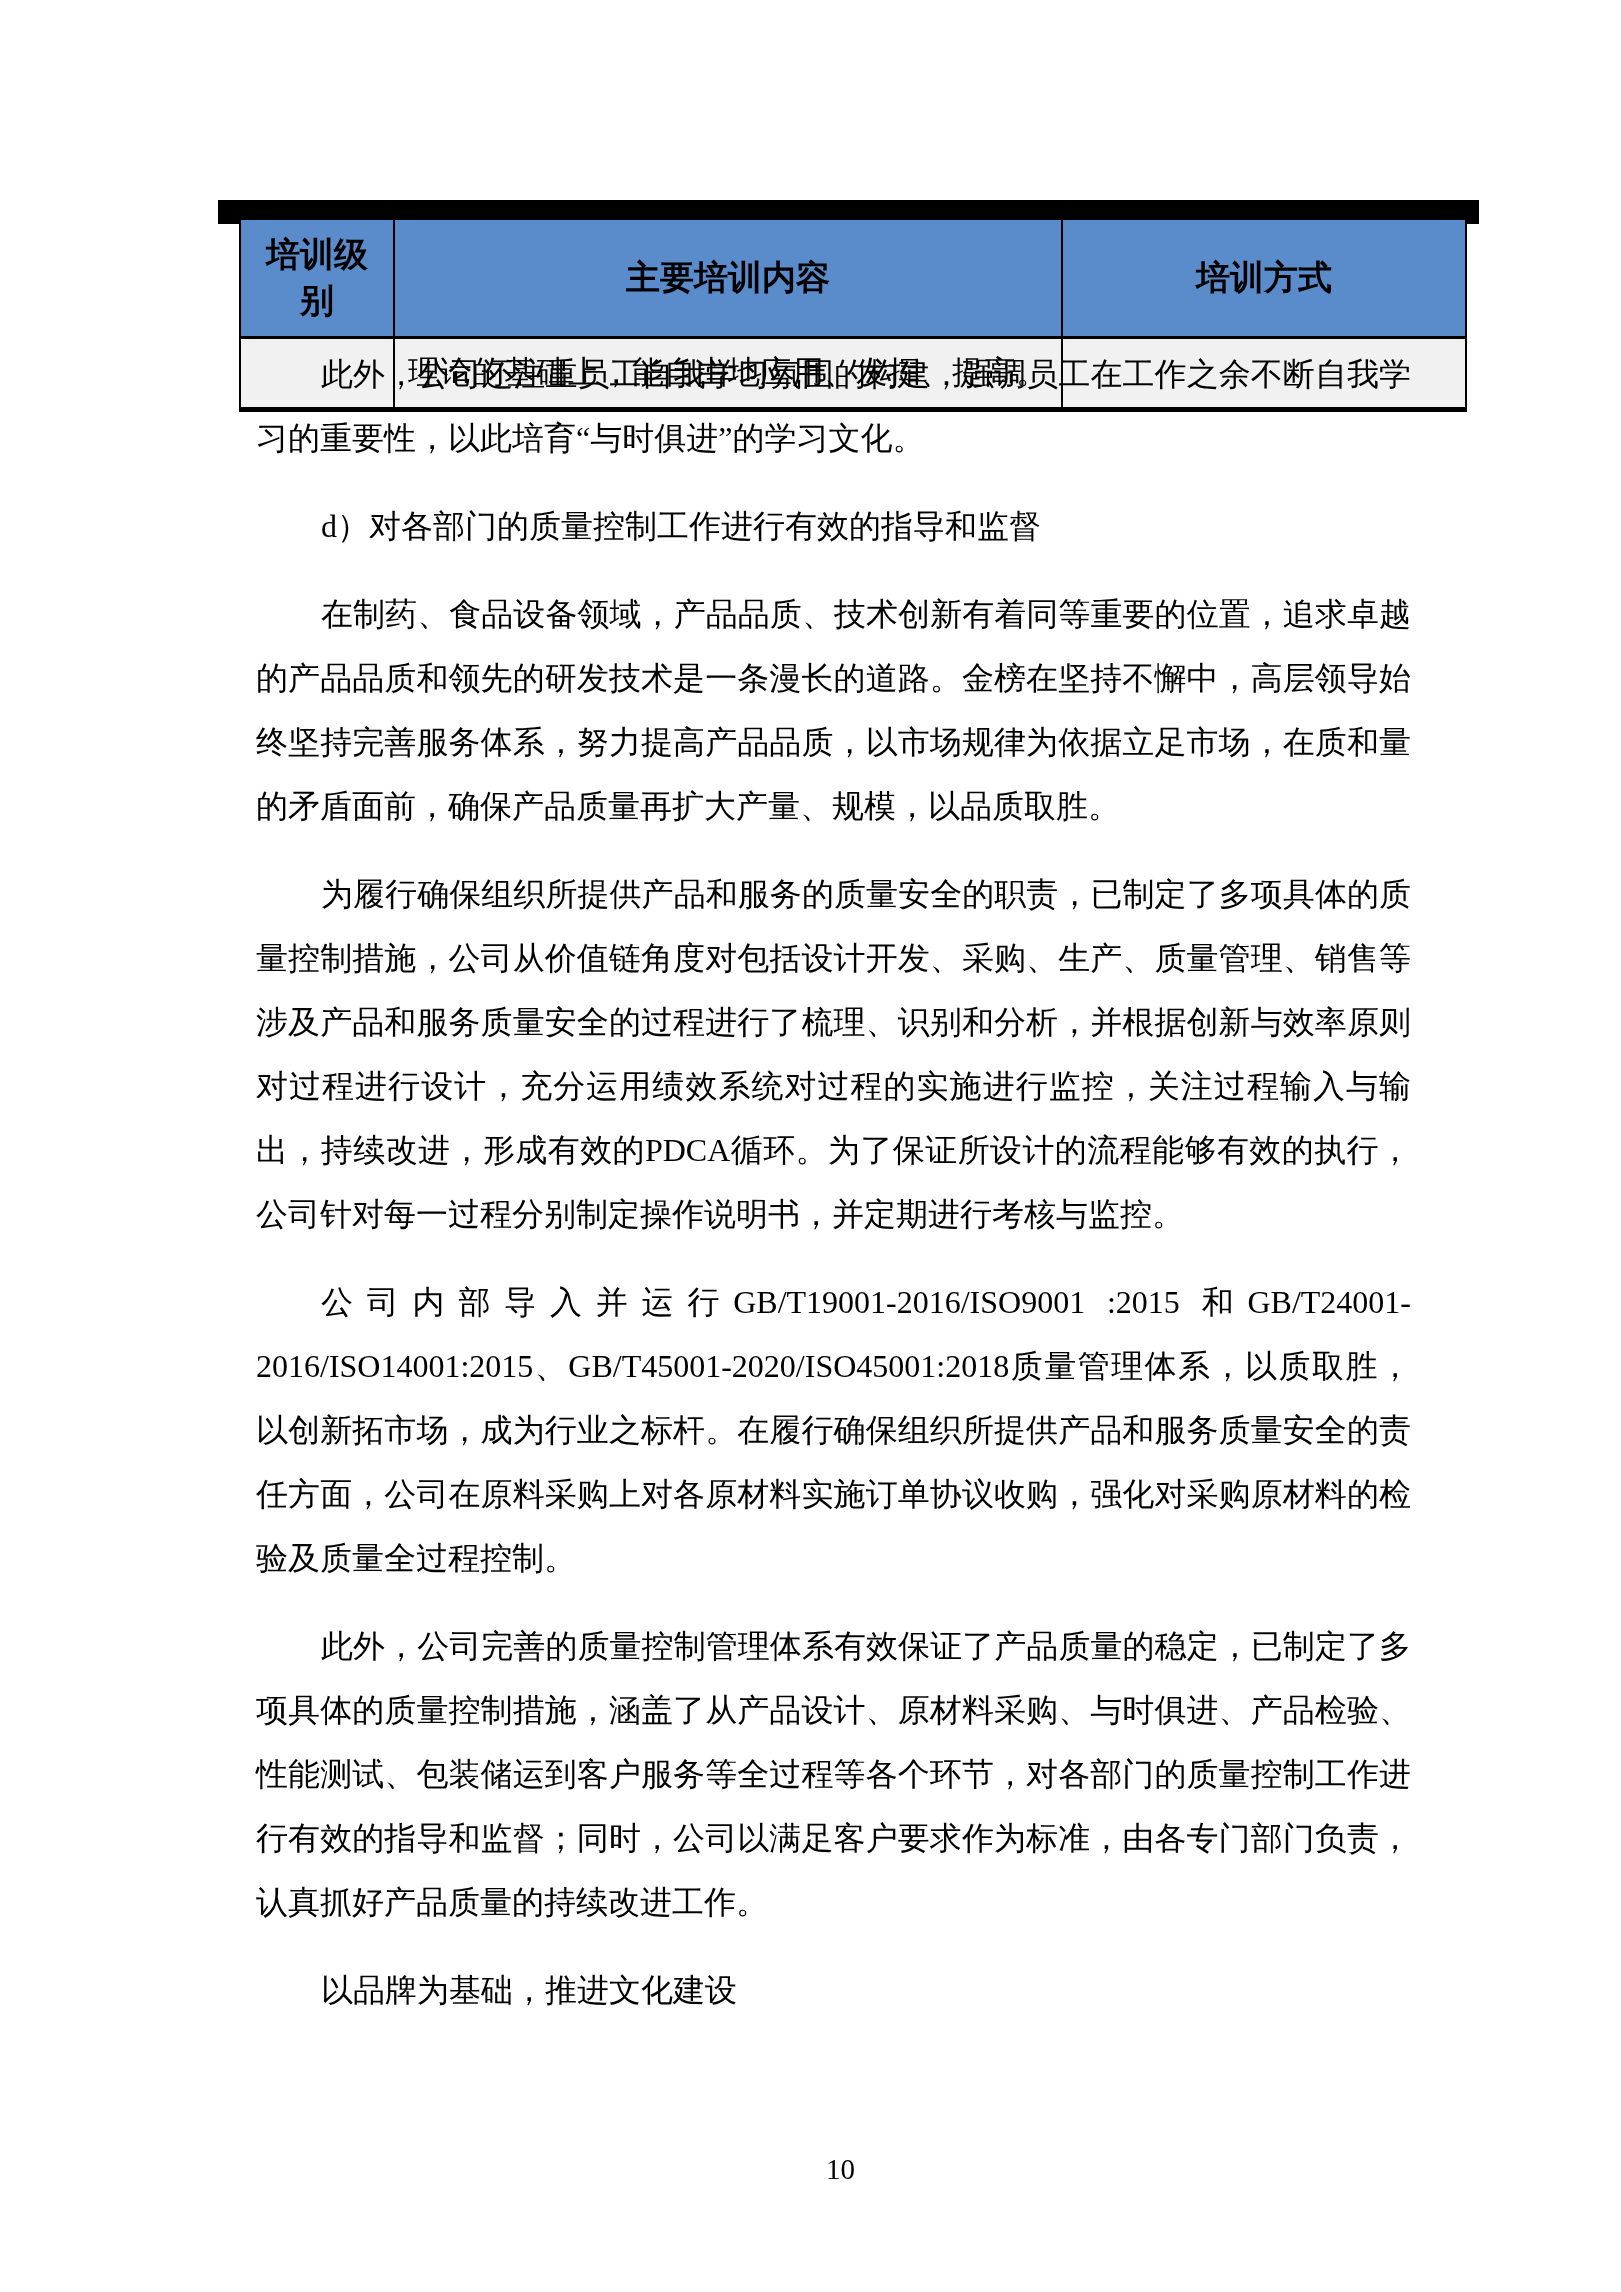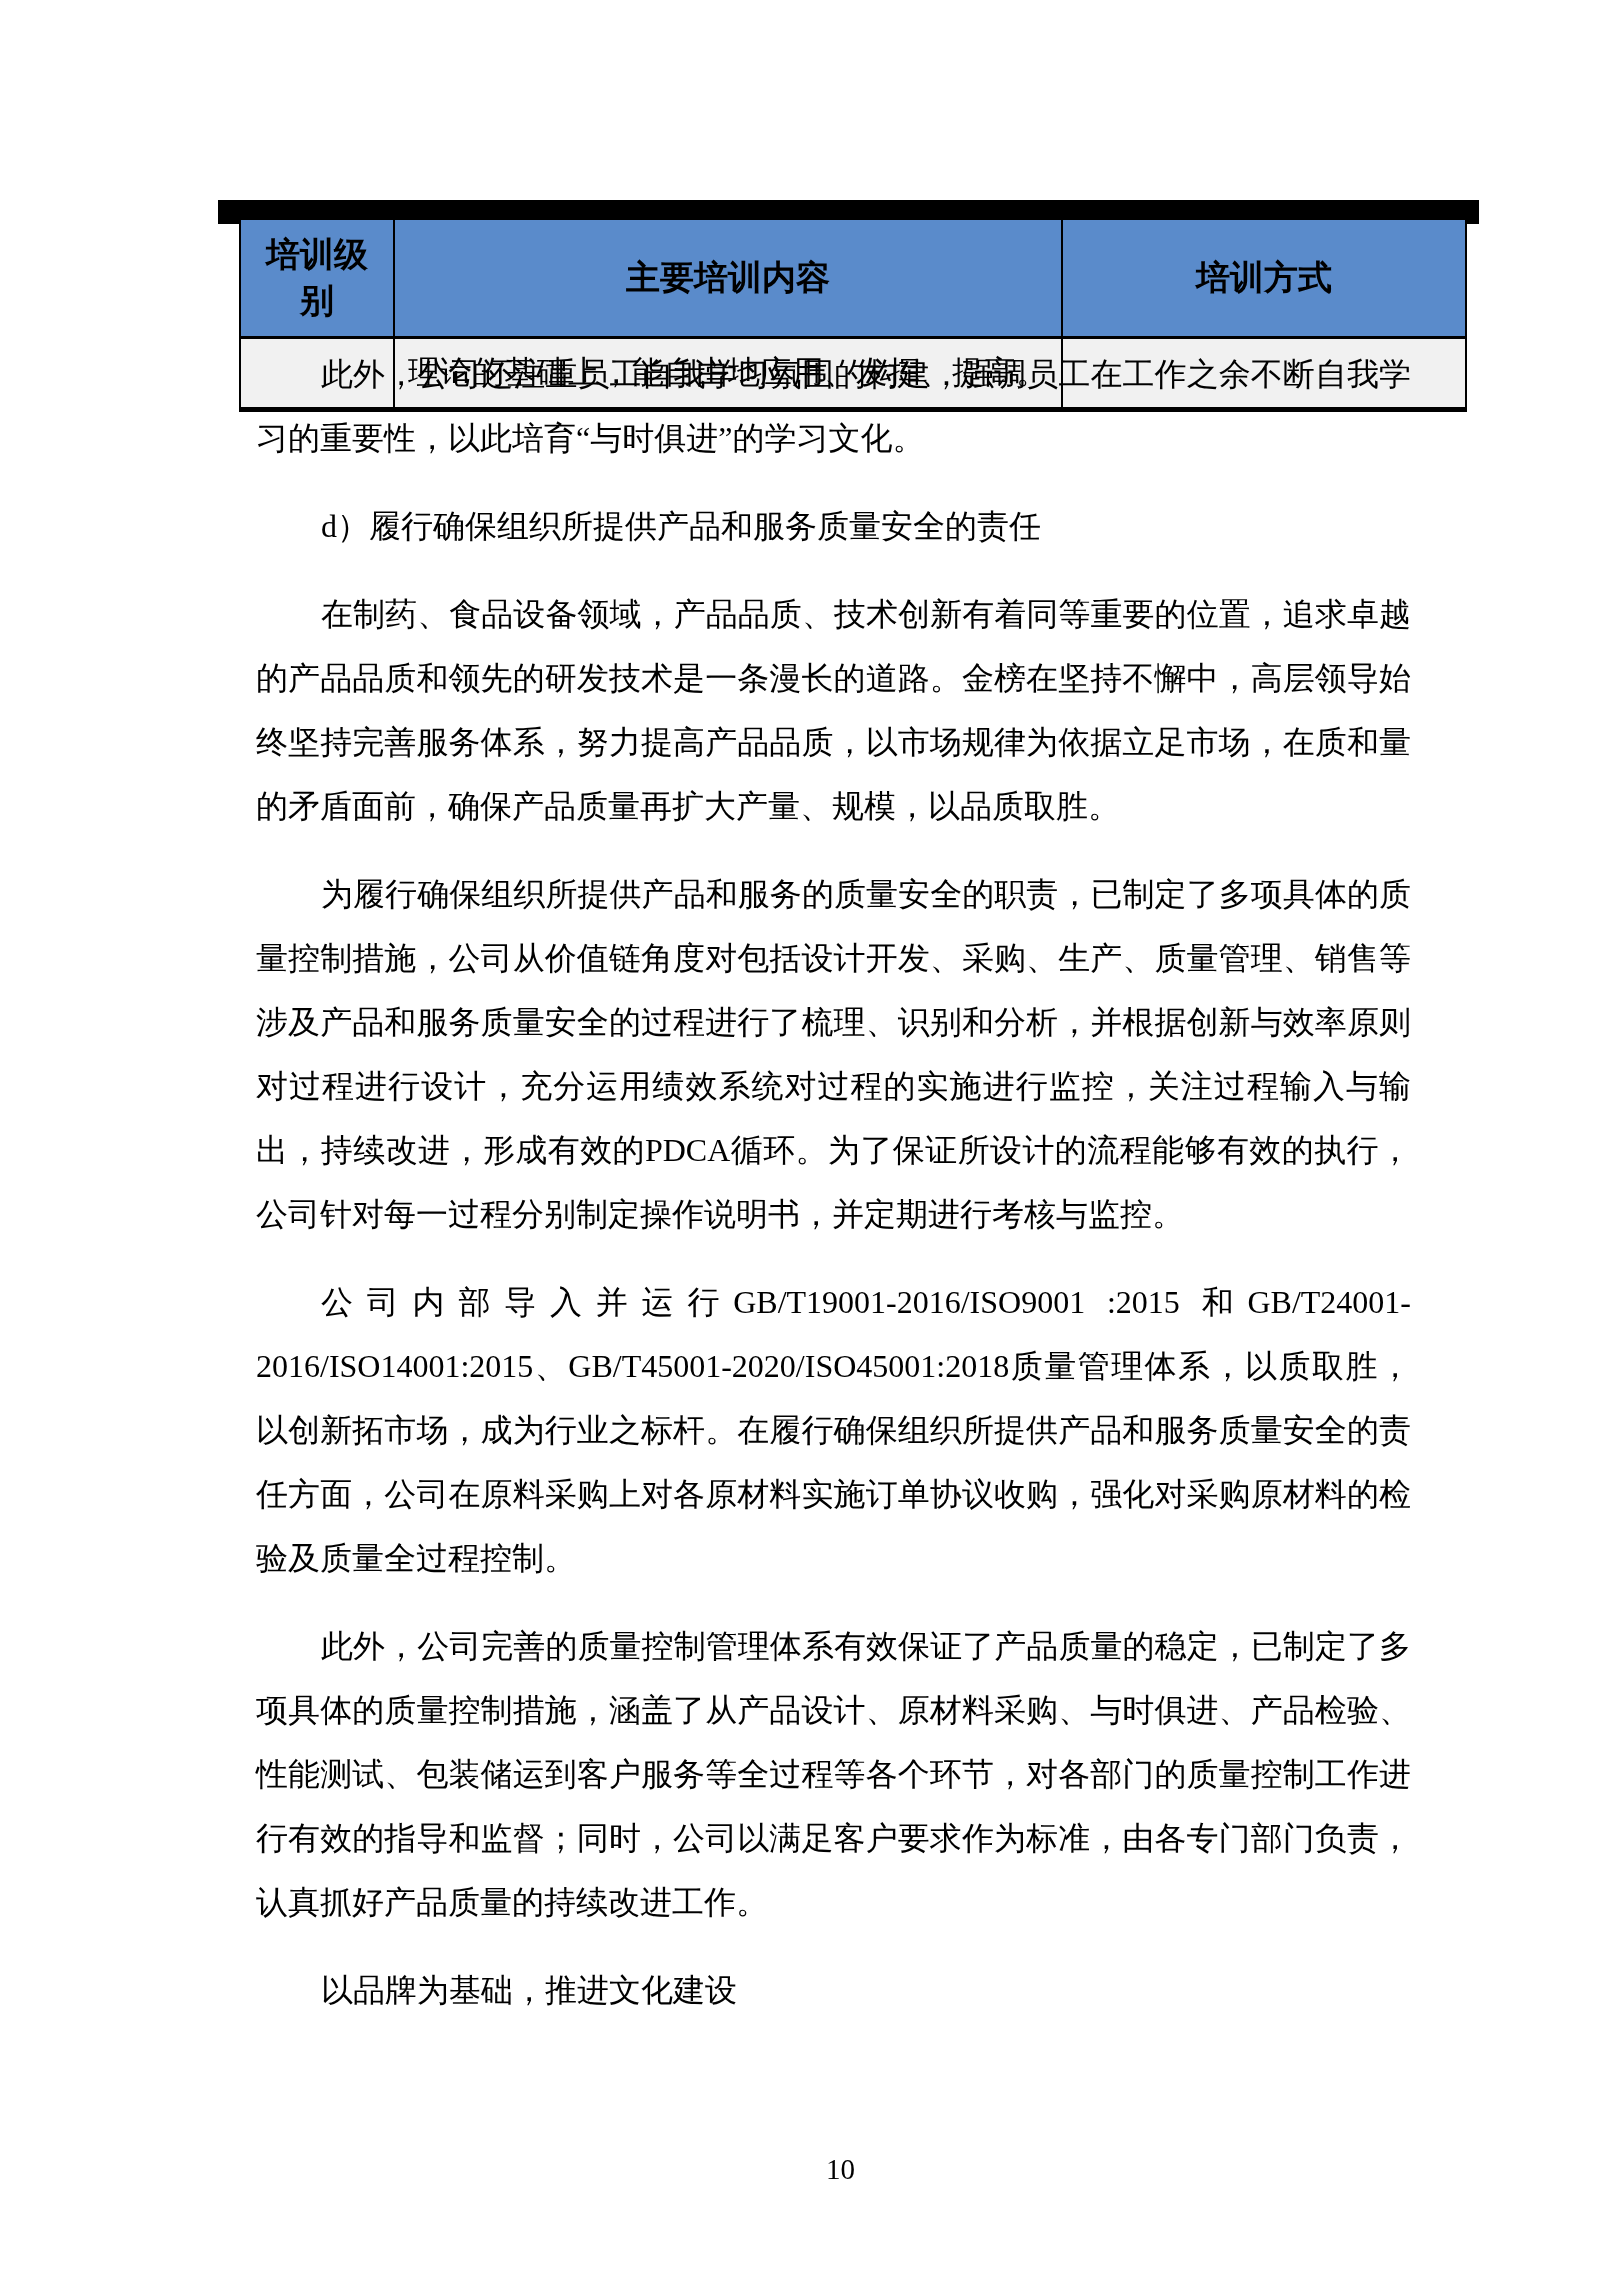--- a/index.html
+++ b/index.html
@@ -100,21 +100,21 @@
       <tr>
         <td></td>
         <td>理论的基础上，能自由地应用、发挥、提高。</td>
         <td></td>
       </tr>
     </tbody>
   </table>
 
   <div class="body-text">
     <p>此外，公司还注重员工自我学习氛围的构建，强调员工在工作之余不断自我学习的重要性，以此培育“与时俱进”的学习文化。</p>
-    <p>d）履行确保组织所提供产品和服务质量安全的责任</p>
+    <p>d）对各部门的质量控制工作进行有效的指导和监督</p>
     <p>在制药、食品设备领域，产品品质、技术创新有着同等重要的位置，追求卓越的产品品质和领先的研发技术是一条漫长的道路。金榜在坚持不懈中，高层领导始终坚持完善服务体系，努力提高产品品质，以市场规律为依据立足市场，在质和量的矛盾面前，确保产品质量再扩大产量、规模，以品质取胜。</p>
     <p>为履行确保组织所提供产品和服务的质量安全的职责，已制定了多项具体的质量控制措施，公司从价值链角度对包括设计开发、采购、生产、质量管理、销售等涉及产品和服务质量安全的过程进行了梳理、识别和分析，并根据创新与效率原则对过程进行设计，充分运用绩效系统对过程的实施进行监控，关注过程输入与输出，持续改进，形成有效的PDCA循环。为了保证所设计的流程能够有效的执行，公司针对每一过程分别制定操作说明书，并定期进行考核与监控。</p>
     <p>公司内部导入并运行GB/T19001-2016/ISO9001 :2015 和GB/T24001-2016/ISO14001:2015、GB/T45001-2020/ISO45001:2018质量管理体系，以质取胜，以创新拓市场，成为行业之标杆。在履行确保组织所提供产品和服务质量安全的责任方面，公司在原料采购上对各原材料实施订单协议收购，强化对采购原材料的检验及质量全过程控制。</p>
     <p>此外，公司完善的质量控制管理体系有效保证了产品质量的稳定，已制定了多项具体的质量控制措施，涵盖了从产品设计、原材料采购、与时俱进、产品检验、性能测试、包装储运到客户服务等全过程等各个环节，对各部门的质量控制工作进行有效的指导和监督；同时，公司以满足客户要求作为标准，由各专门部门负责，认真抓好产品质量的持续改进工作。</p>
     <p>以品牌为基础，推进文化建设</p>
   </div>
 
   <div class="page-number">10</div>
 
 </div>

